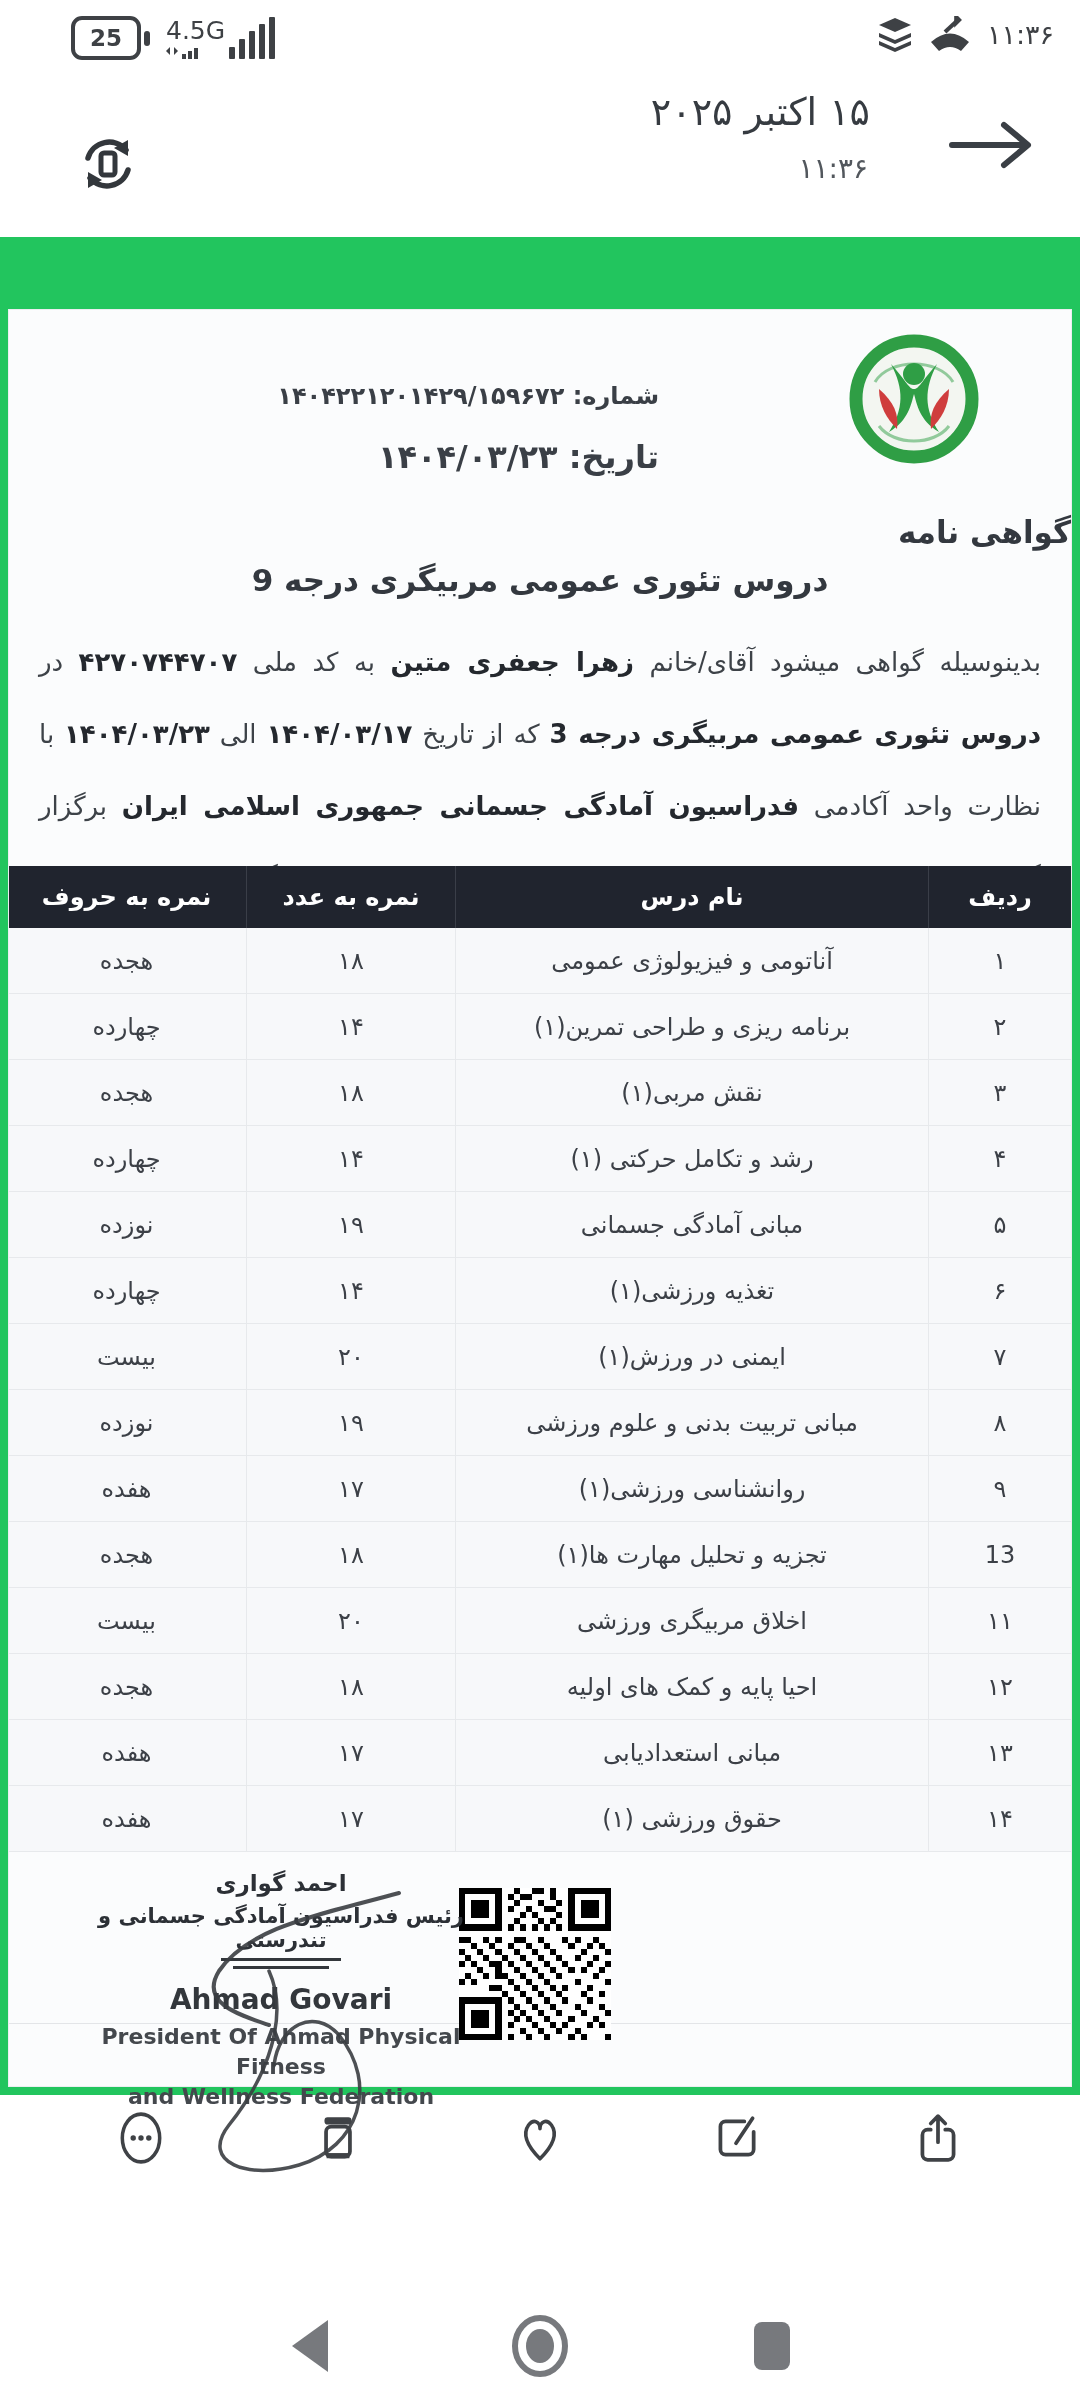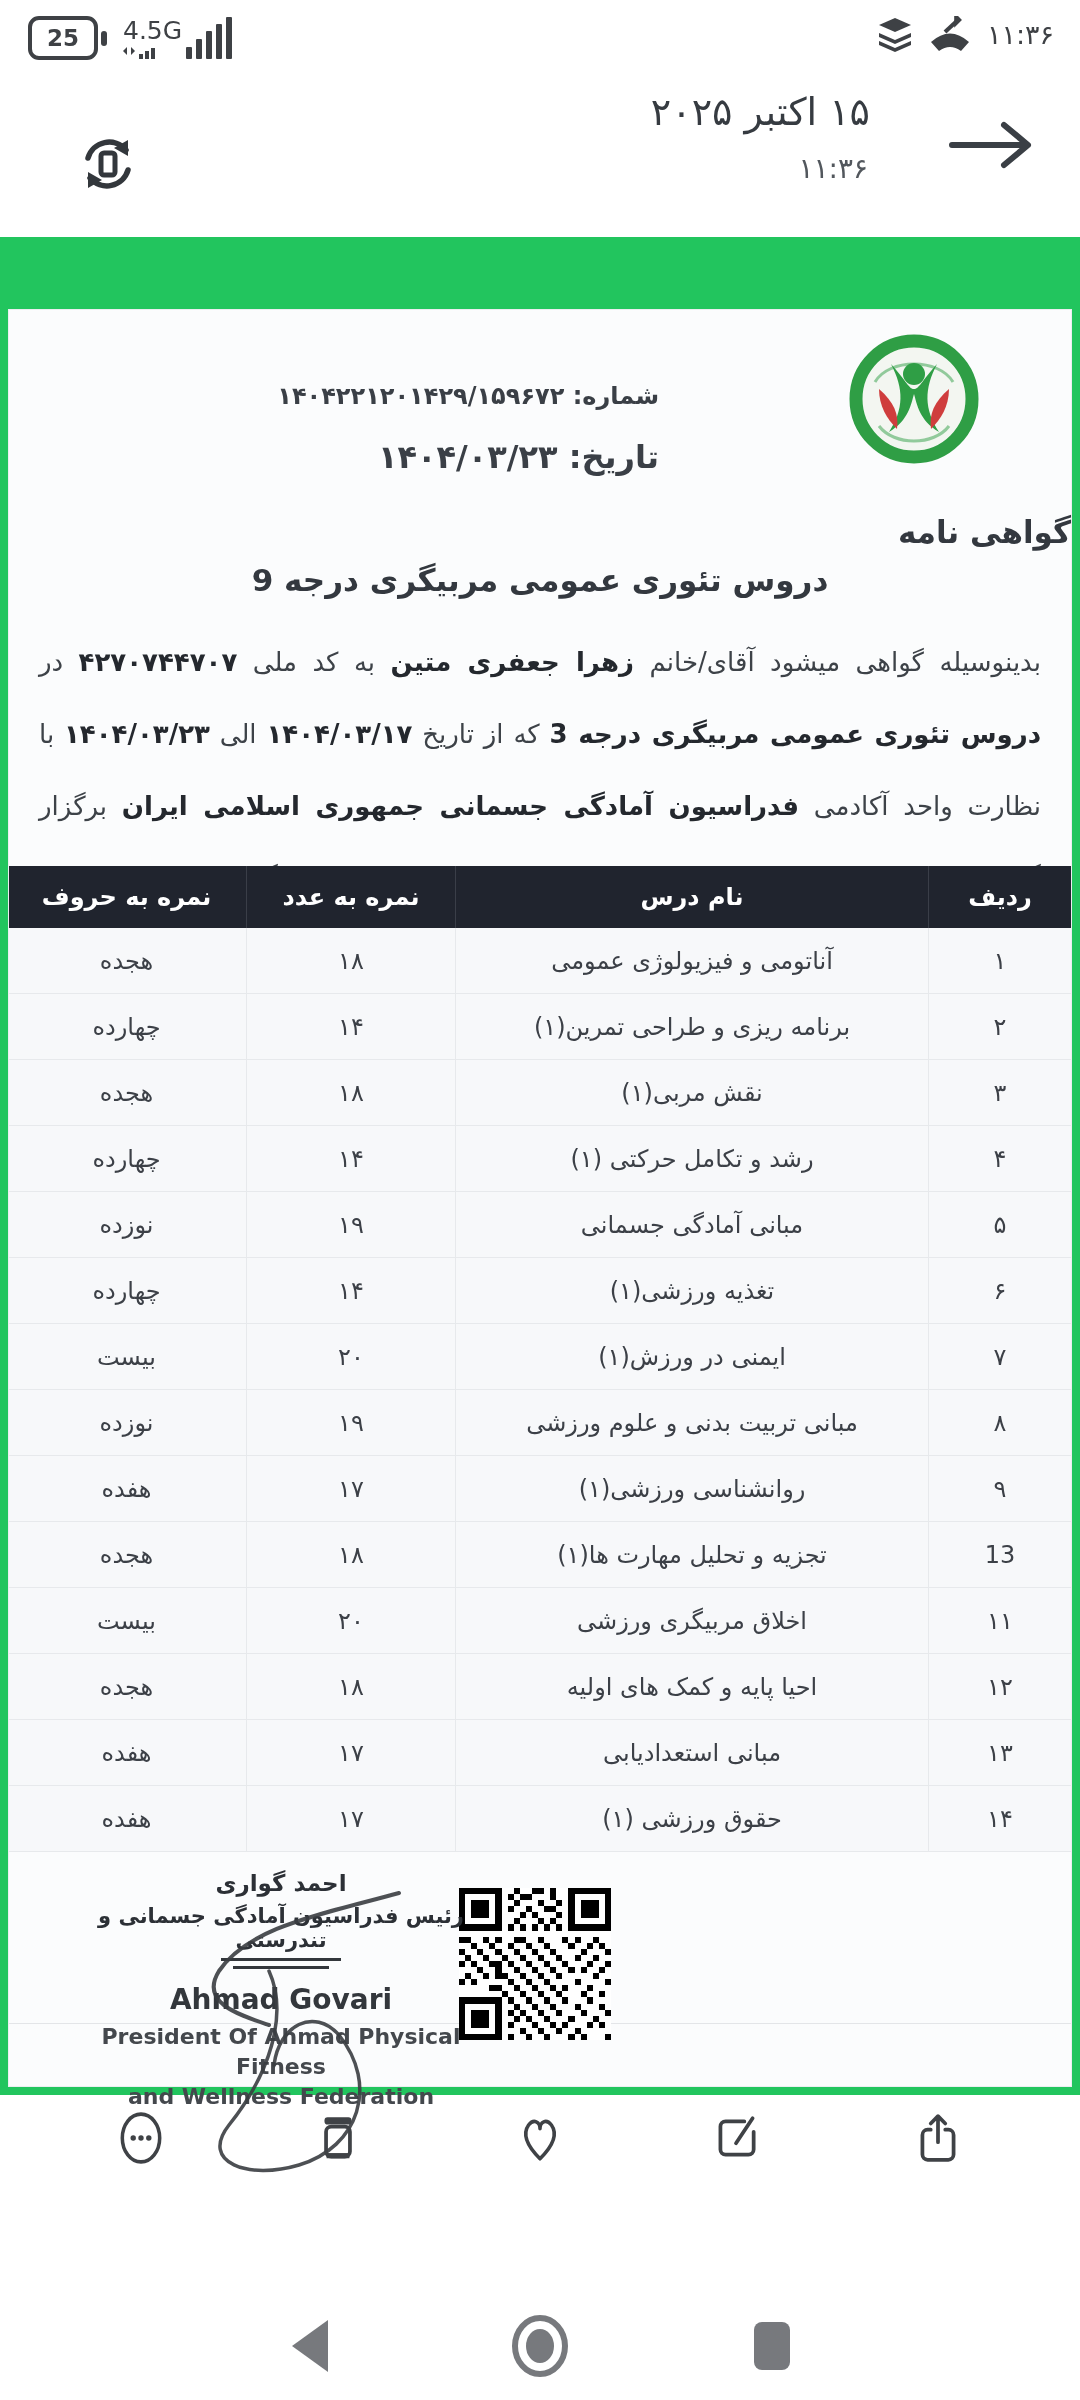--- a/index.html
+++ b/index.html
@@ -4,21 +4,21 @@
 <style>
   html,body{margin:0;padding:0;}
   body{width:1080px;height:2400px;position:relative;background:#ffffff;
        font-family:"DejaVu Sans","Liberation Sans",sans-serif;color:#3d4248;overflow:hidden;}
 
   
   .statusbar{position:absolute;top:6px;left:0;right:0;height:56px;}
   .sb-left{position:absolute;left:28px;top:10px;display:flex;align-items:center;gap:8px;}
   .battery{display:flex;align-items:center;}
   .battery-body{width:62px;height:36px;border:4px solid #3e4145;border-radius:11px;
-    display:flex;align-items:center;justify-content:center;font-size:23px;font-weight:bold;color:#3e4145;}
+    display:flex;align-items:center;justify-content:center;font-size:23px;font-weight:bold;color:#3e4145;margin-left:43px;}
   .battery-nub{width:6px;height:15px;background:#3e4145;border-radius:3px;margin-left:3px;}
   .net{display:flex;align-items:center;gap:4px;margin-left:8px;}
   .net-col{display:flex;flex-direction:column;align-items:flex-start;line-height:1;}
   .net-label{font-size:25px;color:#3e4145;}
   .sb-right{position:absolute;right:26px;top:10px;display:flex;align-items:center;gap:16px;}
   .sb-time{font-size:27px;color:#3e4145;direction:rtl;}
 
   
   .header{position:absolute;top:62px;left:0;right:0;height:175px;background:#ffffff;}
   .hdr-date{position:absolute;top:28px;right:210px;font-size:38px;color:#363b41;direction:rtl;}

